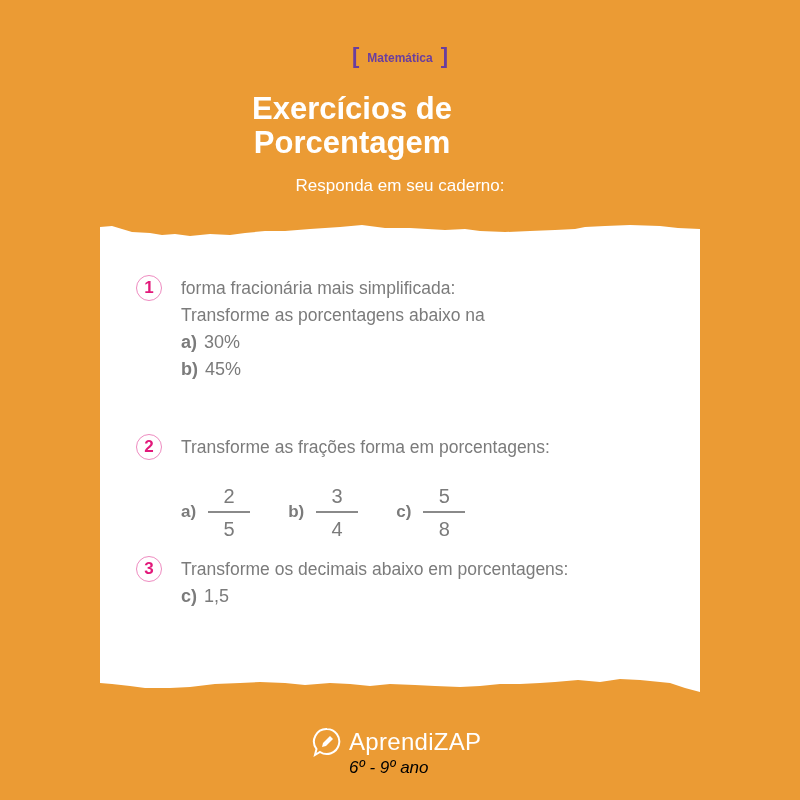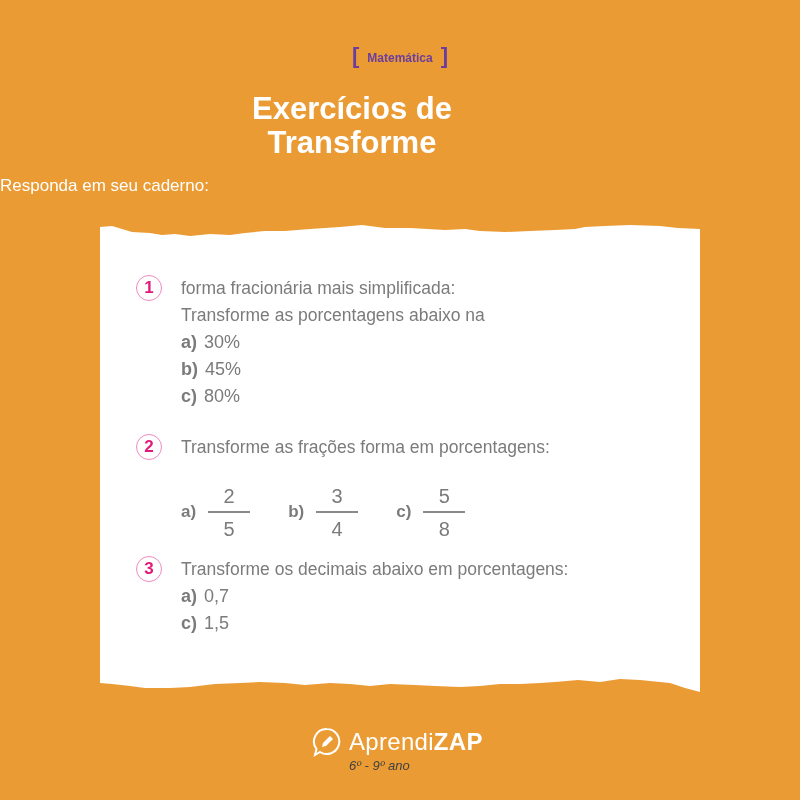--- a/index.html
+++ b/index.html
@@ -13,21 +13,21 @@
     position:absolute; top:48px; left:0; width:800px;
     text-align:center; color:#6A3E9E; font-weight:bold; font-size:12px;
     display:flex; justify-content:center; align-items:center; gap:8px;
   }
   .tag .br { font-size:22px; font-weight:bold; line-height:1; margin-top:-3px; }
   .title {
     position:absolute; top:92px; left:0; width:704px; text-align:center;
     color:#ffffff; font-weight:bold; font-size:31px; line-height:34px;
   }
   .subtitle {
-    position:absolute; top:176px; left:0; width:800px; 
+    position:absolute; top:176px; left:0; width:800px; text-align:center;
     color:#ffffff; font-size:17px;
   }
   .paper {
     position:absolute; left:100px; top:222px; width:600px; height:478px;
   }
   .paper svg.bg { position:absolute; left:0; top:0; }
   .content { position:absolute; left:0; top:0; width:600px; height:478px; color:#7B7B7B; }
   .q { position:absolute; left:36px; }
   .num {
     position:absolute; left:0; top:0; width:26px; height:26px; border-radius:50%;
@@ -39,55 +39,54 @@
   .item b { font-weight:bold; margin-right:7px; }
   .fracs { position:absolute; left:45px; top:50px; display:flex; gap:38px; align-items:center; }
   .frac-item { display:flex; align-items:center; gap:12px; }
   .frac-item b { font-size:17px; font-weight:bold; }
   .frac { display:flex; flex-direction:column; align-items:center; width:42px; font-size:20px; line-height:24px; }
   .frac .bar { width:42px; height:1.5px; background:#8a8a8a; margin:3px 0 4px; }
   .logo {
     position:absolute; top:726px; left:311px; display:flex; align-items:center; gap:6px;
   }
   .logo .word { color:#fff; font-size:24px; letter-spacing:0.3px; }
-  .logo .word b { font-weight:700; }
-  .grade { position:absolute; top:758px; left:349px; color:#404040; font-size:13px; font-style:italic; }
+  .logo .word b { font-weight:400; }
+  .grade { position:absolute; top:758px; left:349px; color:#000000; font-size:17px; font-style:italic; }
 </style>
 </head>
 <body>
 
 <div class="tag">
   <span class="br">[</span>
   <span>Matemática</span>
   <span class="br">]</span>
 </div>
 
 <div class="title">
   <div>Exercícios de</div>
-  <div>Transforme</div>
+  <div>Porcentagem</div>
 </div>
 
 <div class="subtitle">Responda em seu caderno:</div>
 
 <div class="paper">
   <svg class="bg" width="600" height="478" viewBox="0 0 600 478">
     <path fill="#FFFFFF" d="M0,5 L12,4 L22,7 L32,10 L50,11 L62,13 L75,12 L90,14 L110,12 L130,13 L145,11 L165,9 L185,9 L210,7 L240,5 L262,3 L285,6 L310,6 L345,8 L365,7 L380,9 L405,10 L430,9 L455,8 L475,7 L485,5 L505,4 L530,3 L560,4 L578,6 L600,7
              L600,470 L585,466 L570,461 L560,460 L540,458 L520,457 L500,460 L478,458 L455,460 L440,461 L420,462 L400,462 L380,464 L360,465 L335,464 L315,463 L290,462 L270,464 L250,462 L230,461 L205,463 L185,461 L160,460 L140,461 L115,462 L90,465 L70,466 L45,466 L30,464 L12,462 L0,461 Z"></path>
   </svg>
 
   <div class="content">
 
     <div class="q" style="top:53px;">
       <div class="num">1</div>
       <div class="qtext">
         <div>forma fracionária mais simplificada:</div>
         <div>Transforme as porcentagens abaixo na</div>
         <div class="item"><b>a)</b><span>30%</span></div>
         <div class="item"><b>b)</b><span>45%</span></div>
-        <div class="item"><b>c)</b><span>80%</span></div>
       </div>
     </div>
 
     <div class="q" style="top:212px;">
       <div class="num">2</div>
       <div class="qtext">
         <div>Transforme as frações forma em porcentagens:</div>
       </div>
       <div class="fracs">
         <div class="frac-item">
@@ -114,21 +113,20 @@
             <span>8</span>
           </div>
         </div>
       </div>
     </div>
 
     <div class="q" style="top:334px;">
       <div class="num">3</div>
       <div class="qtext">
         <div>Transforme os decimais abaixo em porcentagens:</div>
-        <div class="item"><b>a)</b><span>0,7</span></div>
         <div class="item"><b>c)</b><span>1,5</span></div>
       </div>
     </div>
 
   </div>
 </div>
 
 <div class="logo">
   <svg width="32" height="32" viewBox="0 0 32 32">
     <path d="M16,3 A12.5,12.5 0 1 1 9,26 L4,29 L5.5,23 A12.5,12.5 0 0 1 16,3 Z" fill="none" stroke="#fff" stroke-width="2"></path>

